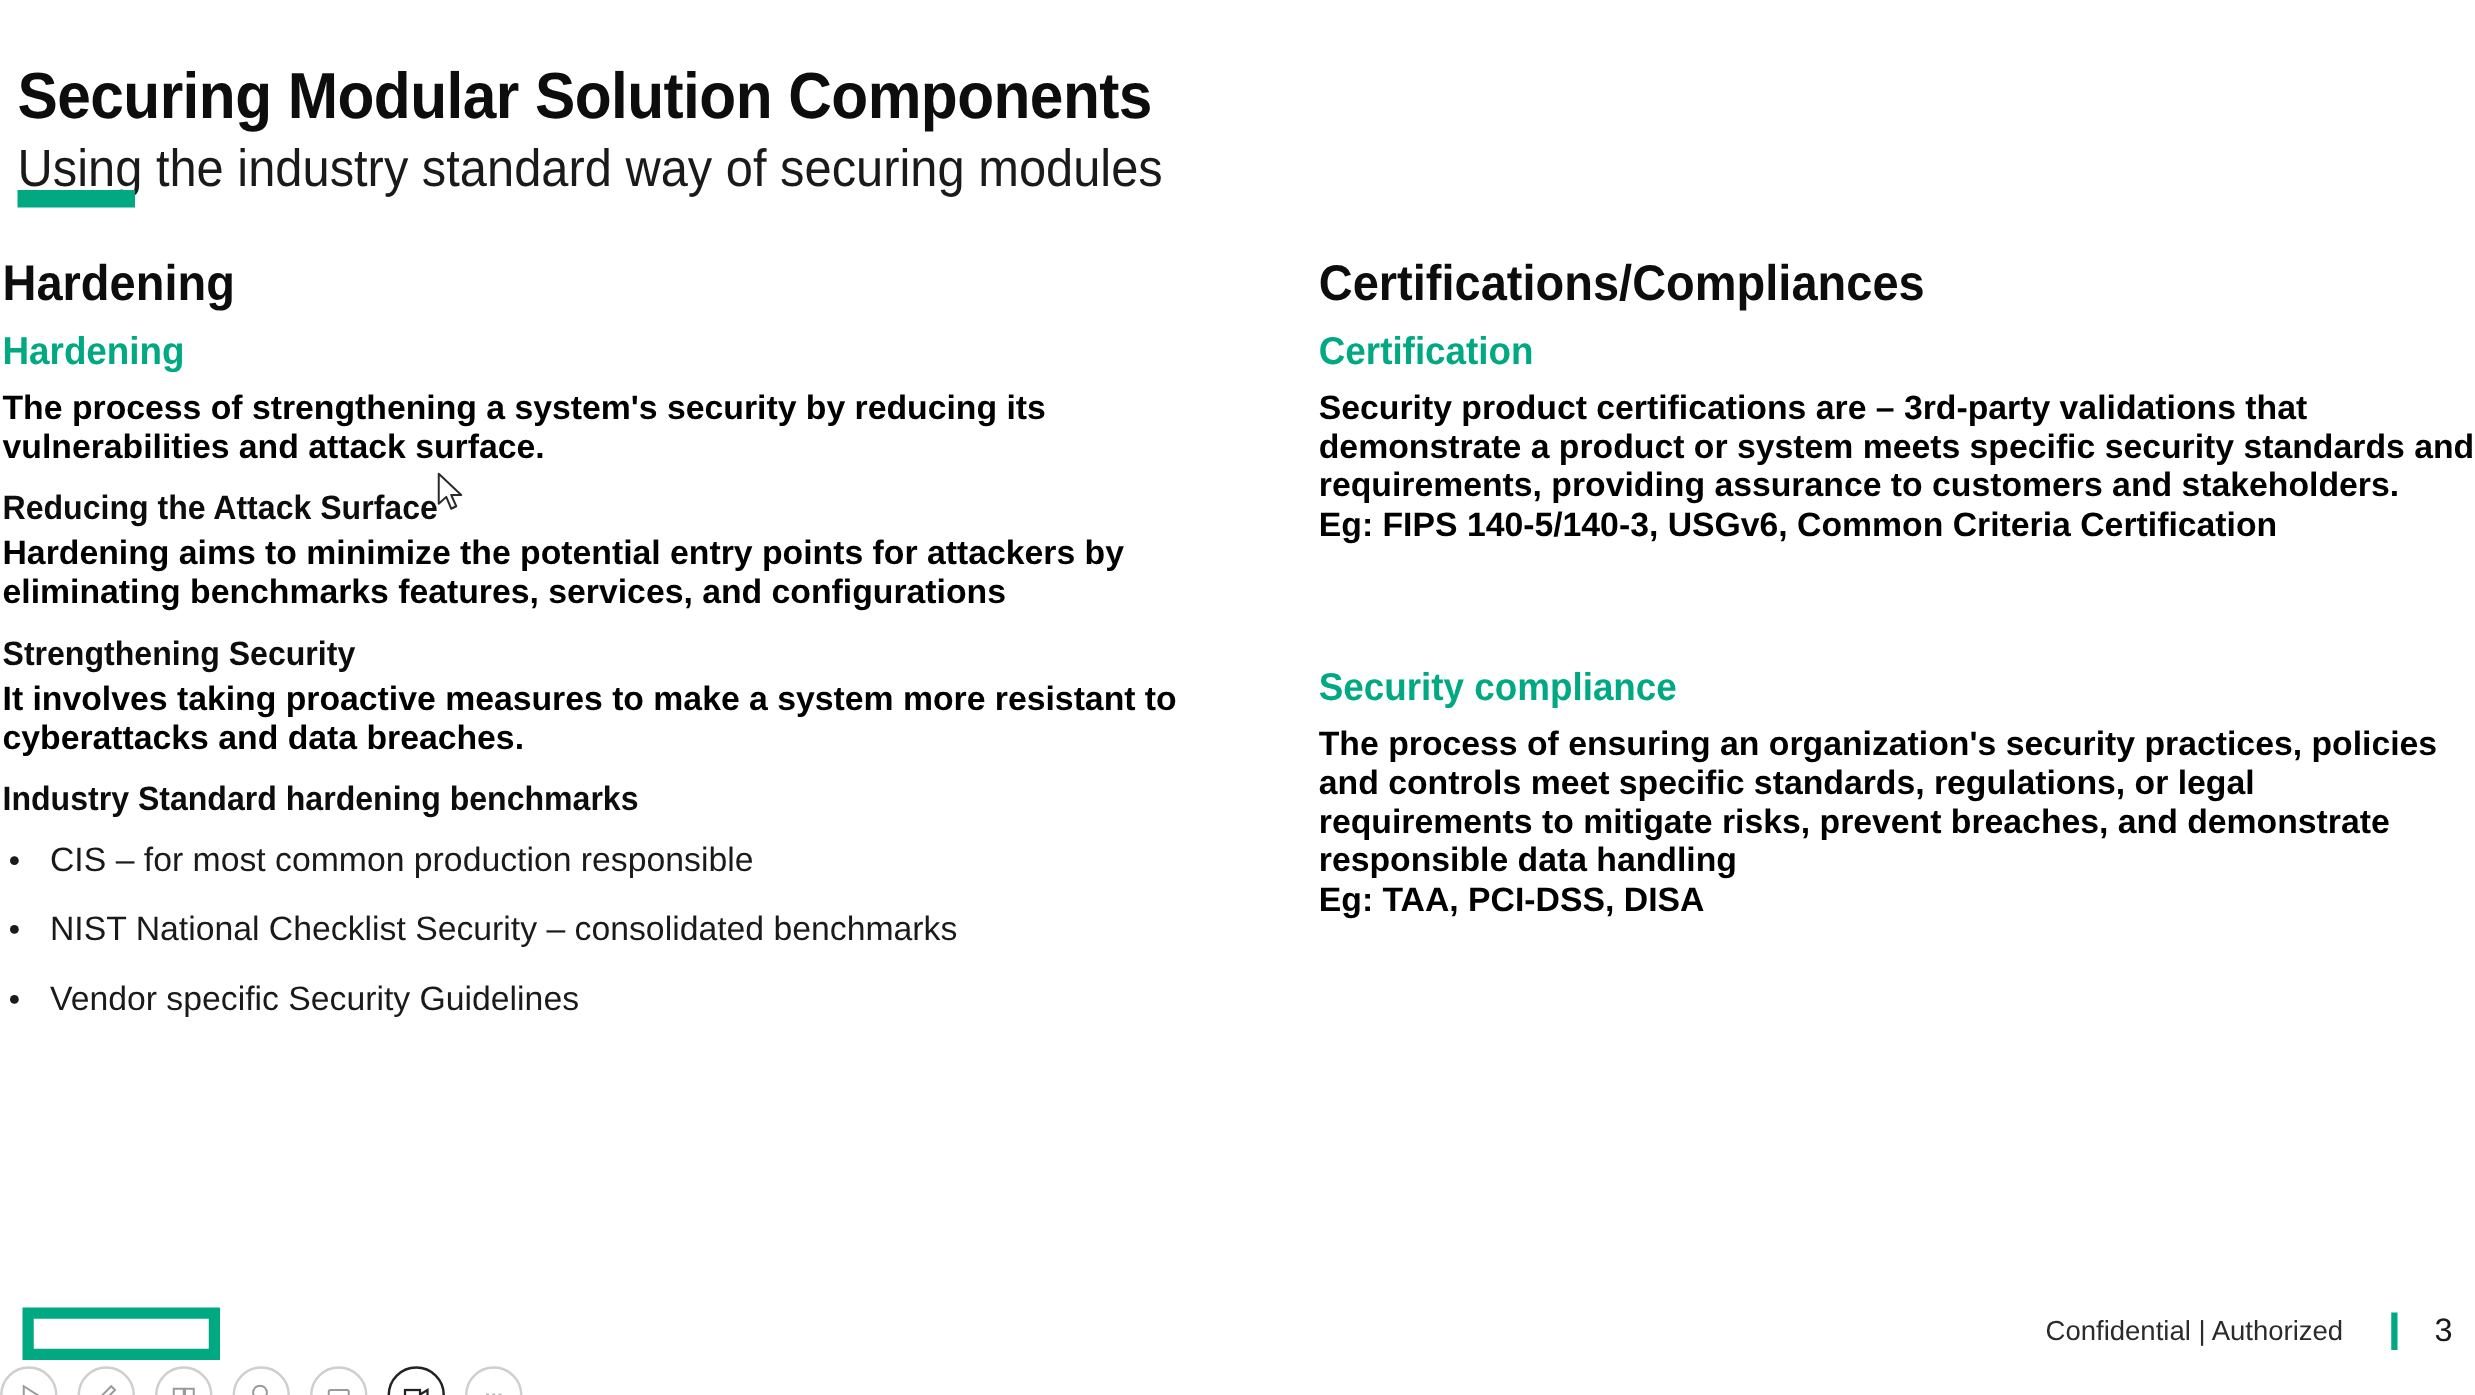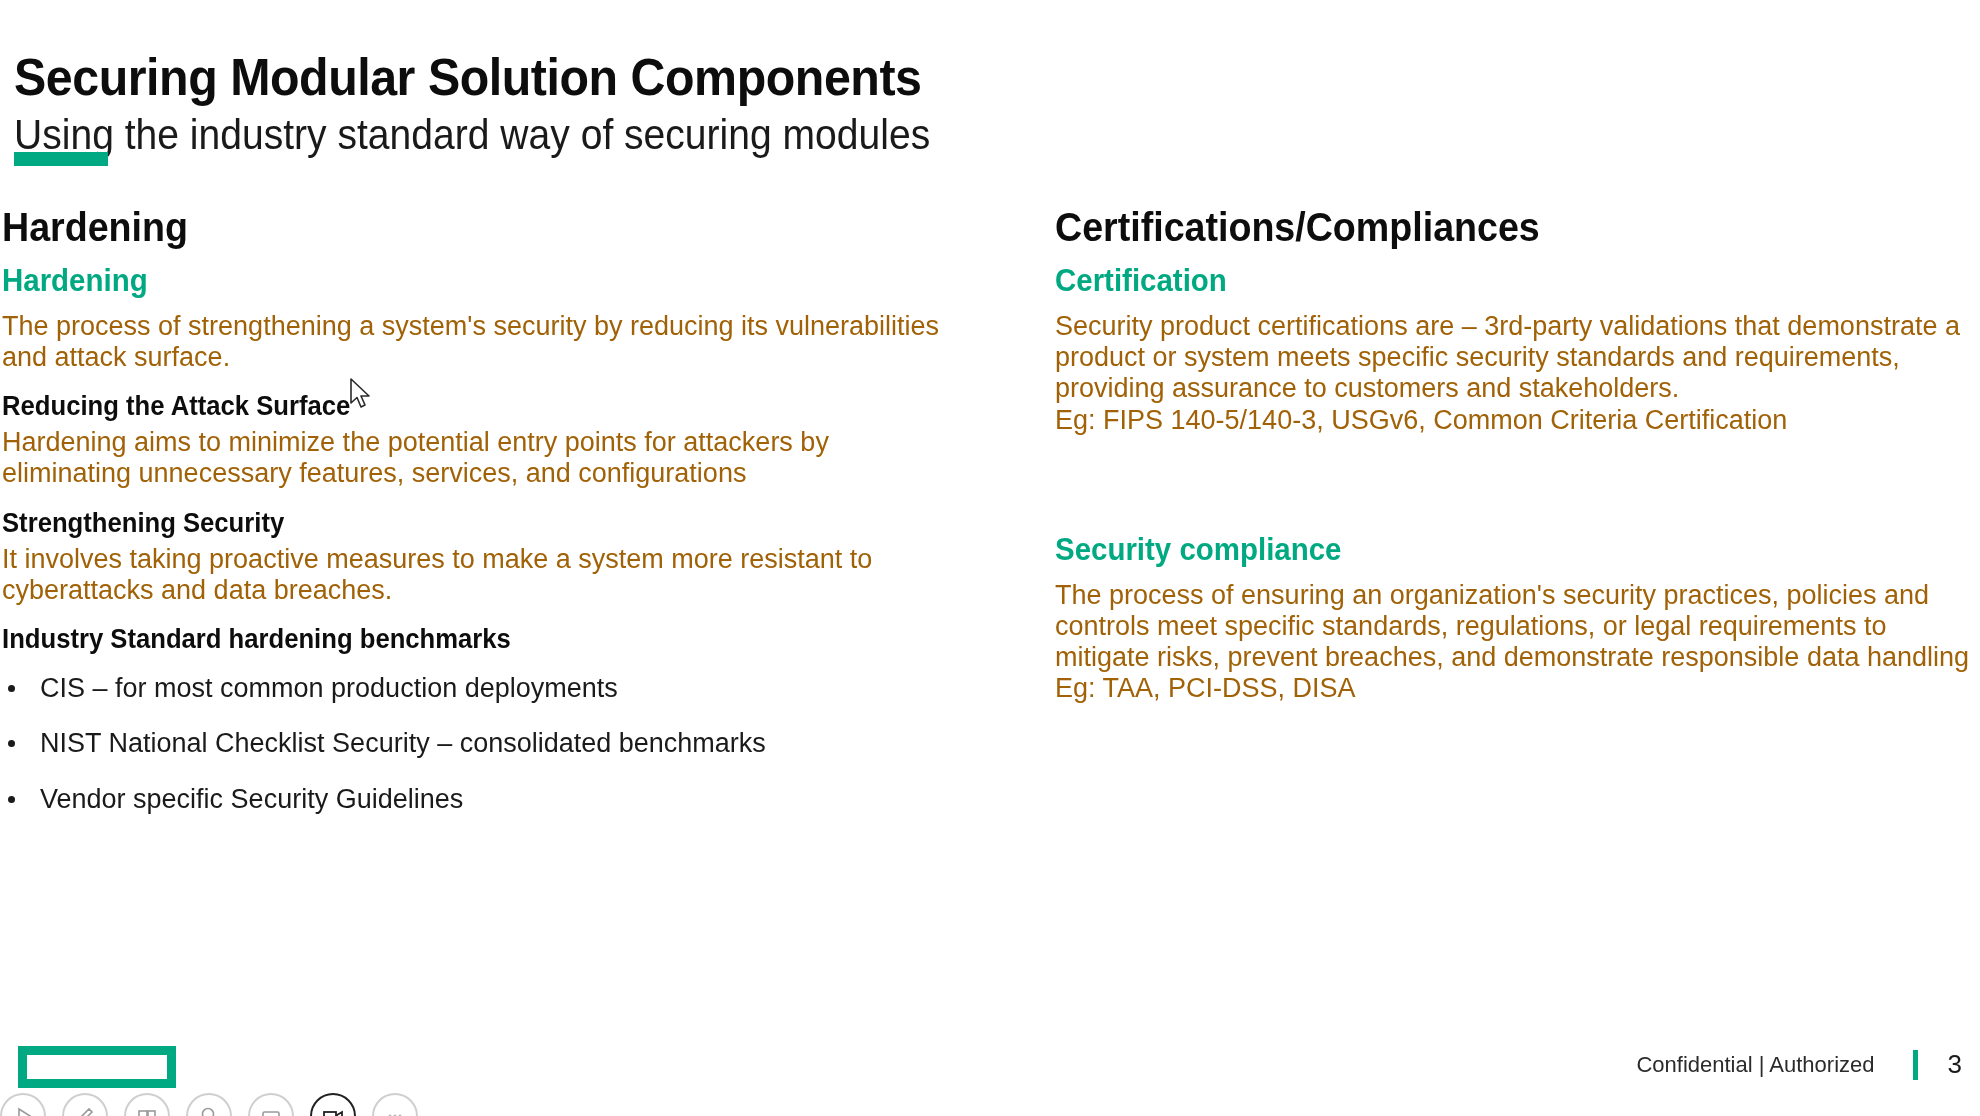--- a/index.html
+++ b/index.html
@@ -89,23 +89,23 @@
     line-height: 1.15;
     color: #01a982;
     margin: 0 0 12px 0;
     transform: scaleX(0.95);
     transform-origin: left center;
     white-space: nowrap;
   }
 
   .body-text {
     font-size: 27px;
-    font-weight: 400;
+    font-weight: 700;
     line-height: 1.16;
-    color: #a16207;
+    color: #000000;
     margin: 0;
   }
   .body-text + .body-text { margin-top: 0; }
 
   .mini-heading {
     font-family: "Liberation Sans Narrow", "Liberation Sans", sans-serif;
     font-size: 27px;
     font-weight: 700;
     line-height: 1.18;
     color: #0d0d0d;
@@ -220,31 +220,31 @@
   <div class="accent-rule"></div>
 
   <div class="col col-left">
 
     <div class="col-heading">Hardening</div>
 
     <div class="sub-heading">Hardening</div>
     <p class="body-text">The process of strengthening a system's security by reducing its vulnerabilities and attack surface.</p>
 
     <div class="mini-heading">Reducing the Attack Surface</div>
-    <p class="body-text">Hardening aims to minimize the potential entry points for attackers by eliminating unnecessary features, services, and configurations</p>
+    <p class="body-text">Hardening aims to minimize the potential entry points for attackers by eliminating benchmarks features, services, and configurations</p>
 
     <div class="mini-heading">Strengthening Security</div>
     <p class="body-text">It involves taking proactive measures to make a system more resistant to cyberattacks and data breaches.</p>
 
     <div class="mini-heading">Industry Standard hardening benchmarks</div>
 
     <ul class="bullet-list">
       <li>
         <span class="bullet-dot"></span>
-        <span>CIS – for most common production deployments</span>
+        <span>CIS – for most common production responsible</span>
       </li>
       <li>
         <span class="bullet-dot"></span>
         <span>NIST National Checklist Security – consolidated benchmarks</span>
       </li>
       <li>
         <span class="bullet-dot"></span>
         <span>Vendor specific Security Guidelines</span>
       </li>
     </ul>

